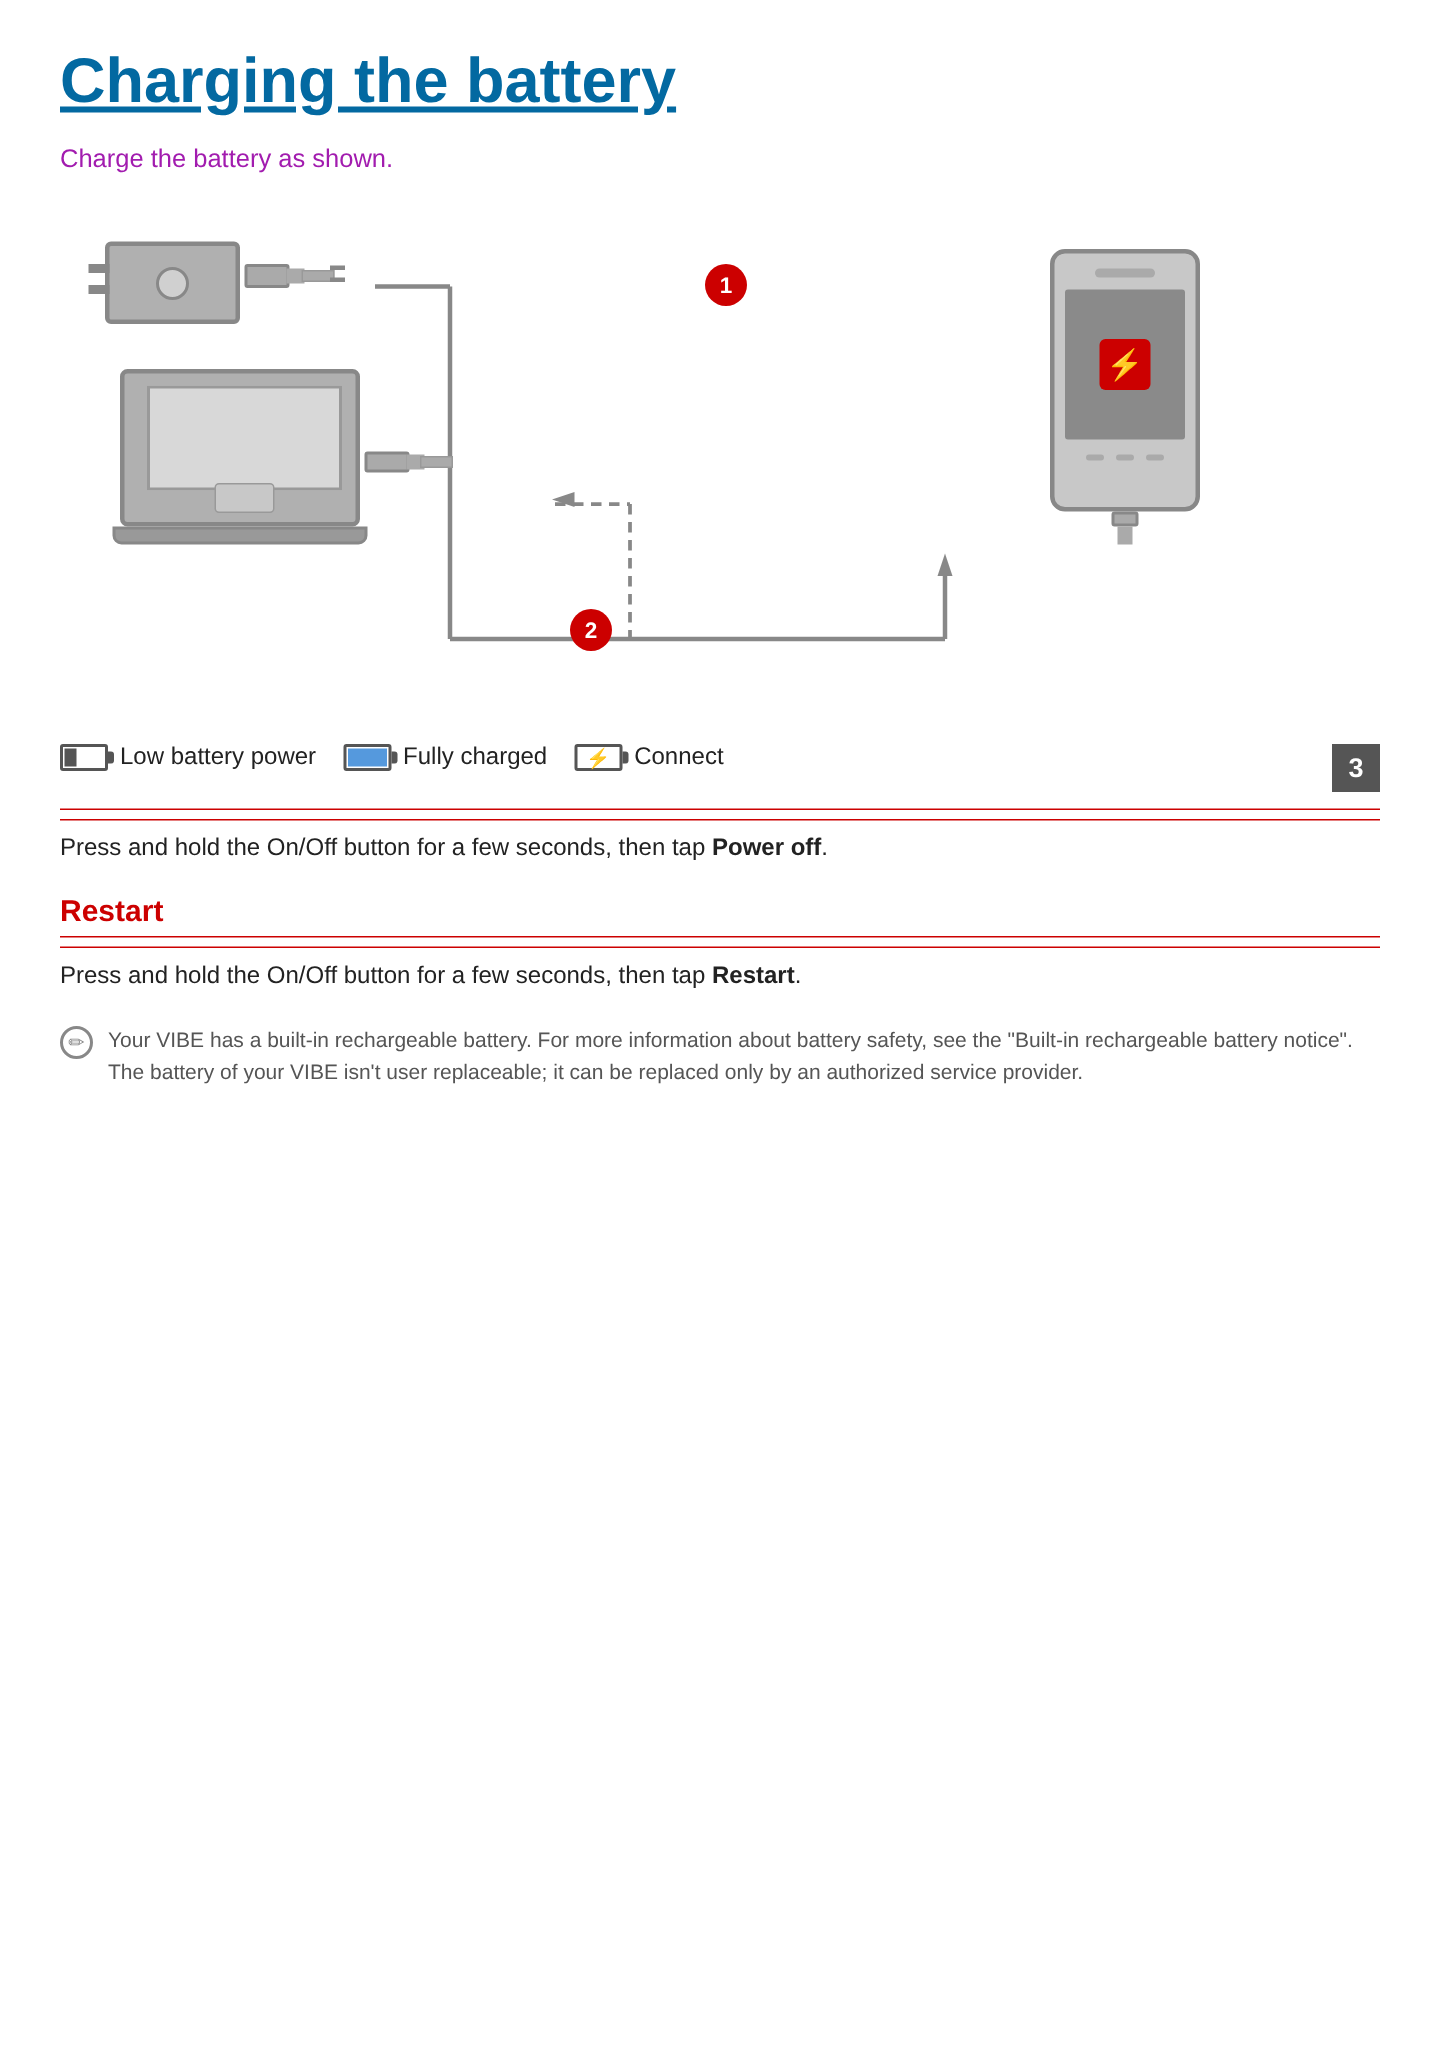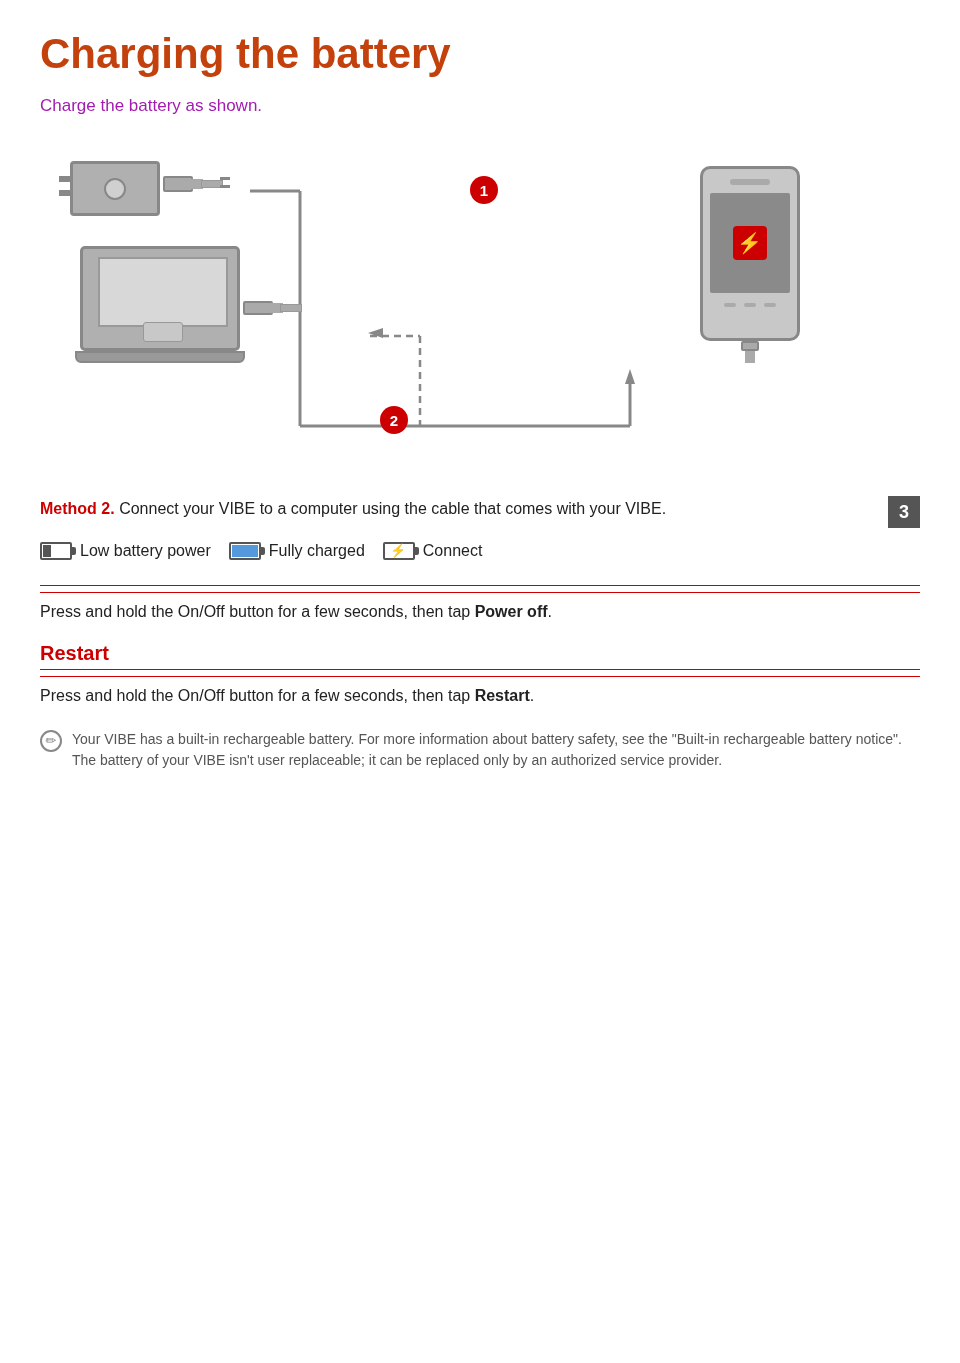--- a/index.html
+++ b/index.html
@@ -5,24 +5,25 @@
     * { margin: 0; padding: 0; box-sizing: border-box; }
     body {
       background: #fff;
       font-family: Arial, Helvetica, sans-serif;
       width: 960px;
       min-height: 1363px;
       padding: 30px 40px;
       color: #222;
     }
     .page-title {
-      color: #c2410c;
+      color: #0369a1;
       font-size: 42px;
       font-weight: bold;
       margin-bottom: 18px;
+      text-decoration: underline;
     }
     .intro-text {
       font-size: 17px;
       margin-bottom: 20px;
       color: #a21caf;
     }
     
     .diagram-container {
       display: flex;
       justify-content: center;
@@ -439,24 +440,20 @@
     </div>
     <div class="phone-connector">
       <div class="connector-head"></div>
       <div class="connector-tip"></div>
     </div>
   </div>
 
 </div>
 
 <div class="methods-section">
-  <p style="margin-top:6px;">
-    <span class="method-label">Method 2.</span>
-    <span>Connect your VIBE to a computer using the cable that comes with your VIBE.</span>
-  </p>
   <div class="page-number">3</div>
 </div>
 
 <div class="battery-legend">
   <div class="legend-item">
     <div class="battery-icon battery-low">
       <div class="fill"></div>
     </div>
     <span>Low battery power</span>
   </div>

